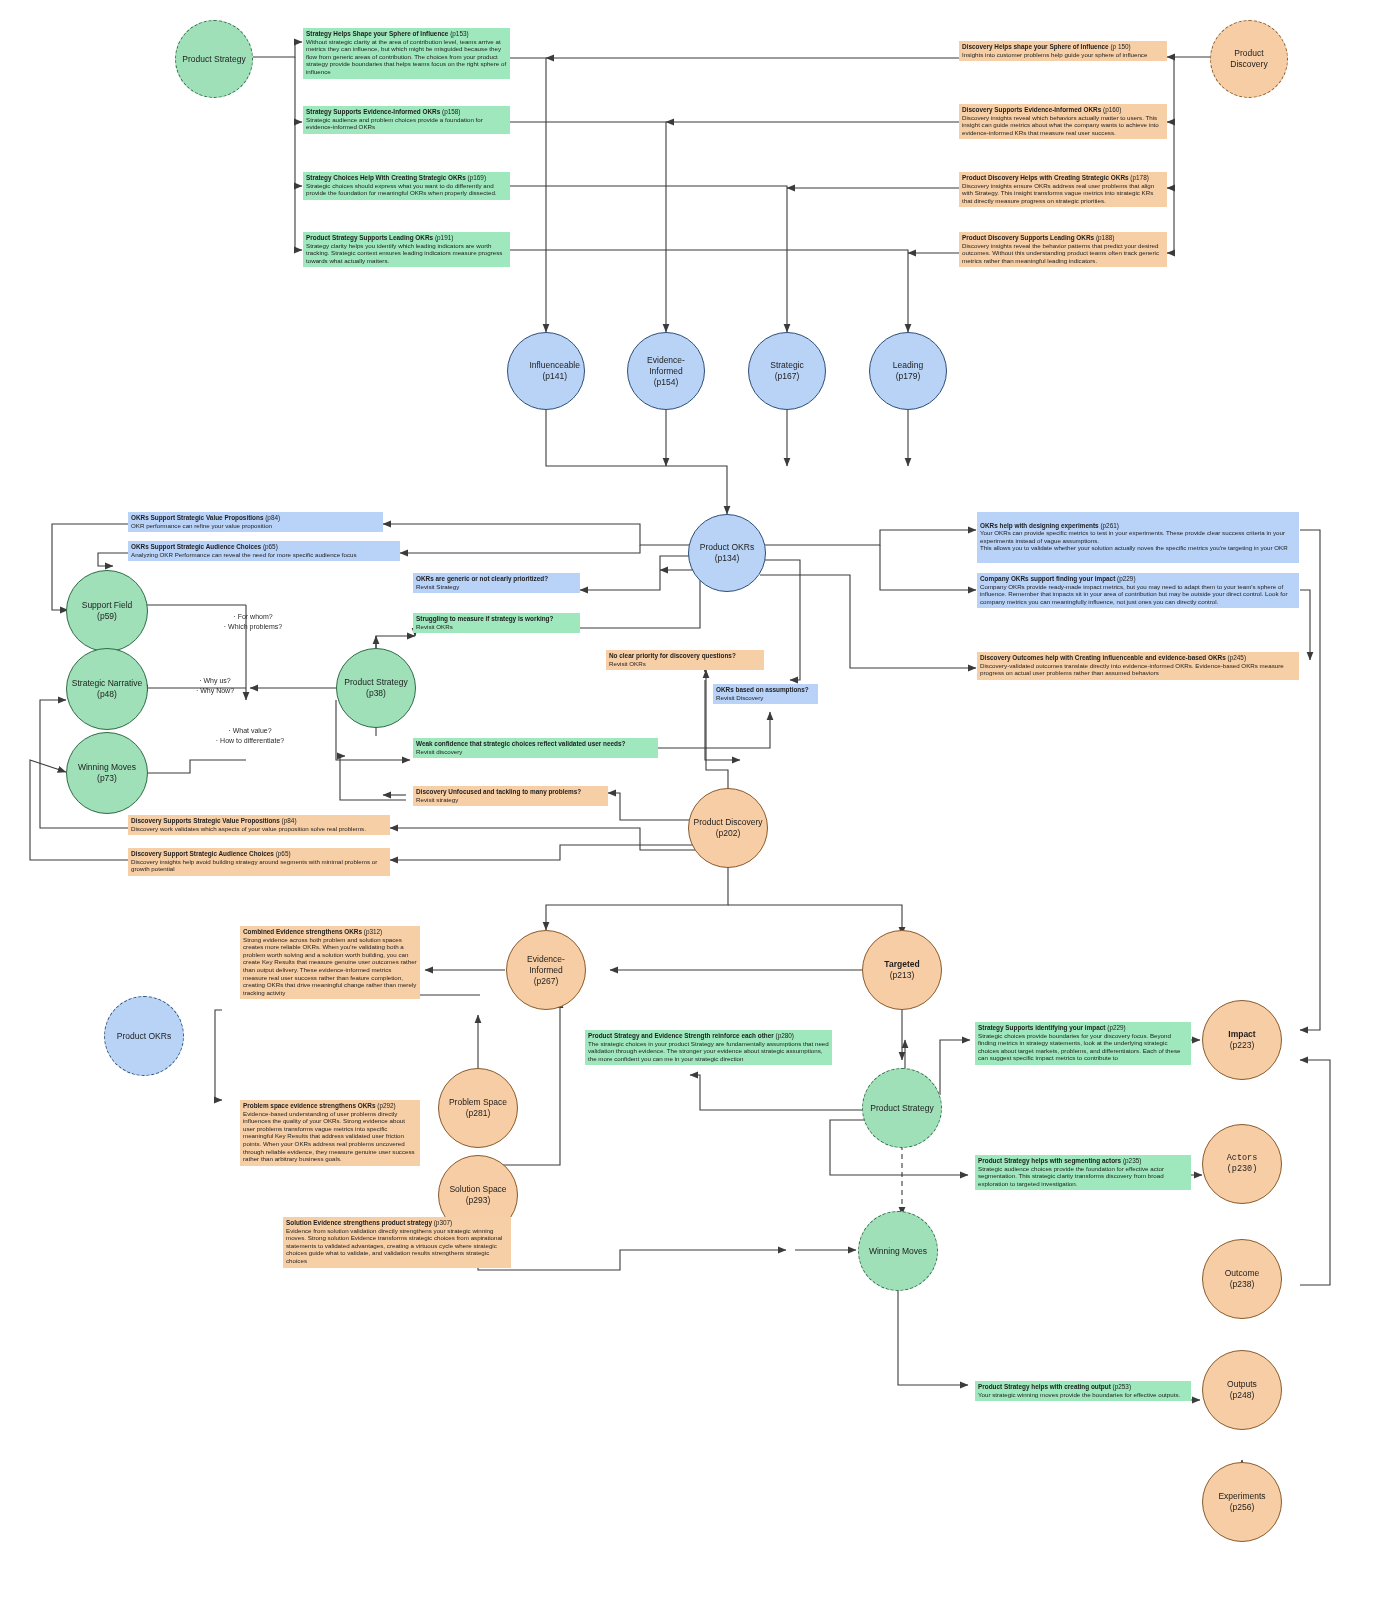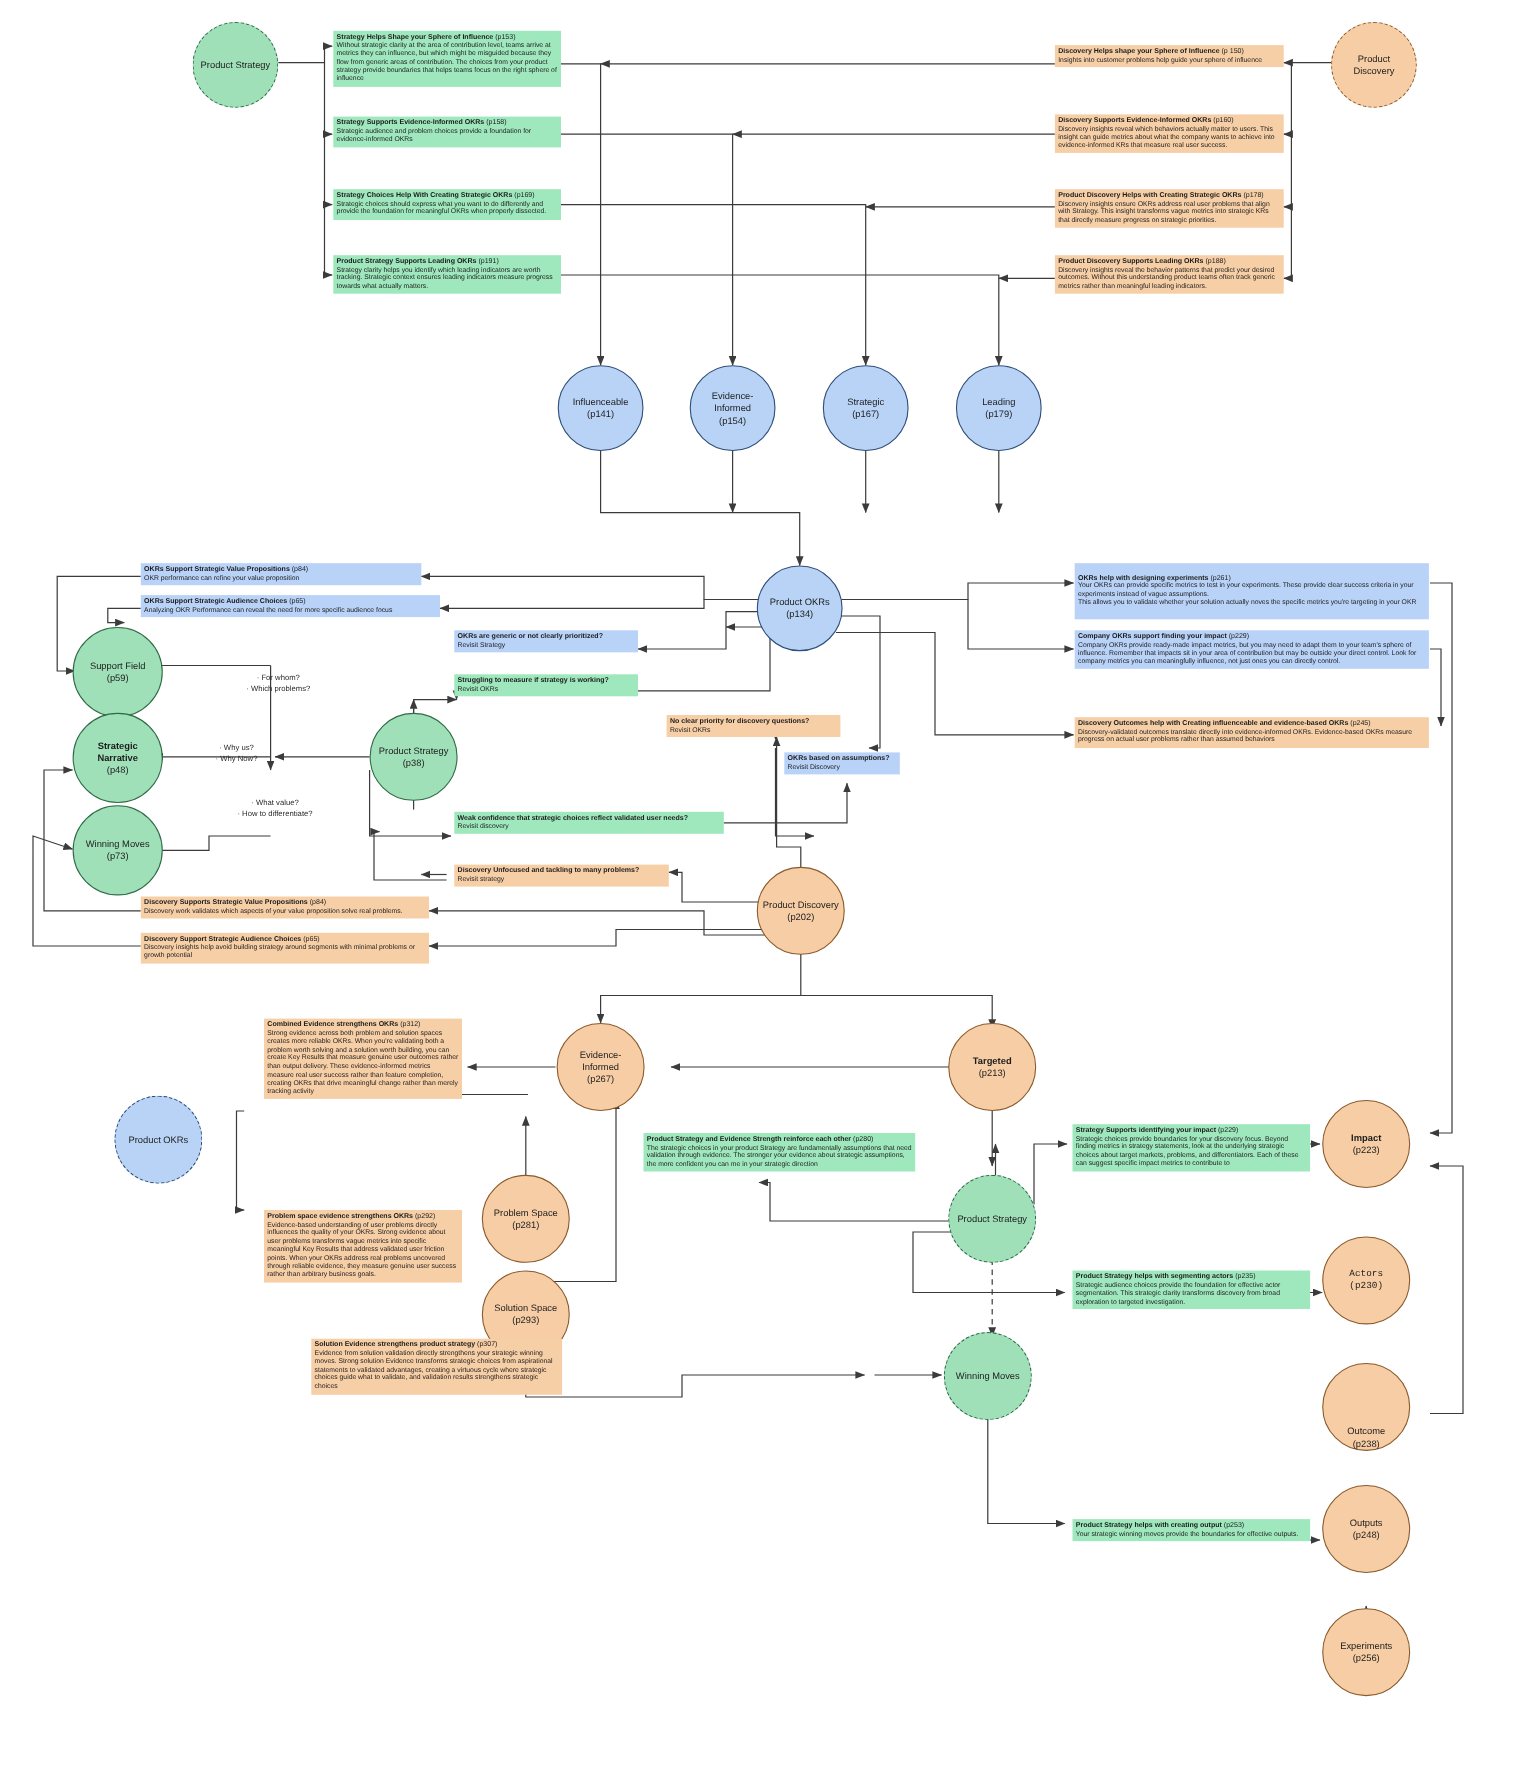--- a/index.html
+++ b/index.html
@@ -161,42 +161,42 @@
   </svg>
 
   <div class="node n-green-dash" style="left:175px;top:20px;width:78px;height:78px;">
     <span>Product Strategy</span>
   </div>
 
   <div class="node n-orange-dash" style="left:1210px;top:20px;width:78px;height:78px;">
     <span>Product Discovery</span>
   </div>
 
-  <div class="node n-blue" style="left:507px;top:332px;width:78px;height:78px;">
+  <div class="node n-blue" style="left:507px;top:332px;width:78px;height:78px;justify-content:flex-end;">
     <span><b style="font-weight:normal">Influenceable</b><br><span>(p141)</span></span>
   </div>
   <div class="node n-blue" style="left:627px;top:332px;width:78px;height:78px;">
     <span><b style="font-weight:normal">Evidence-Informed</b><br><span>(p154)</span></span>
   </div>
   <div class="node n-blue" style="left:748px;top:332px;width:78px;height:78px;">
     <span><b style="font-weight:normal">Strategic</b><br><span>(p167)</span></span>
   </div>
   <div class="node n-blue" style="left:869px;top:332px;width:78px;height:78px;">
     <span><b style="font-weight:normal">Leading</b><br><span>(p179)</span></span>
   </div>
 
   <div class="node n-blue" style="left:688px;top:514px;width:78px;height:78px;">
     <span><b style="font-weight:normal">Product OKRs</b><br><span>(p134)</span></span>
   </div>
 
   <div class="node n-green" style="left:66px;top:570px;width:82px;height:82px;">
     <span><b style="font-weight:normal">Support Field</b><br><span>(p59)</span></span>
   </div>
   <div class="node n-green" style="left:66px;top:648px;width:82px;height:82px;">
-    <span><b style="font-weight:bold">Strategic Narrative</b><br><span>(p48)</span></span>
+    <span><b style="font-weight:normal">Strategic Narrative</b><br><span>(p48)</span></span>
   </div>
   <div class="node n-green" style="left:66px;top:732px;width:82px;height:82px;">
     <span><b style="font-weight:normal">Winning Moves</b><br><span>(p73)</span></span>
   </div>
 
   <div class="node n-green" style="left:336px;top:648px;width:80px;height:80px;">
     <span><b style="font-weight:normal">Product Strategy</b><br><span>(p38)</span></span>
   </div>
 
   <div class="node n-orange" style="left:688px;top:788px;width:80px;height:80px;">
@@ -226,21 +226,21 @@
   <div class="node n-green-dash" style="left:858px;top:1211px;width:80px;height:80px;">
     <span>Winning Moves</span>
   </div>
 
   <div class="node n-orange" style="left:1202px;top:1000px;width:80px;height:80px;">
     <span><b style="font-weight:bold">Impact</b><br><span>(p223)</span></span>
   </div>
   <div class="node n-orange" style="left:1202px;top:1124px;width:80px;height:80px;font-family:Liberation Mono, monospace;">
     <span><b style="font-weight:normal">Actors</b><br><span>(p230)</span></span>
   </div>
-  <div class="node n-orange" style="left:1202px;top:1239px;width:80px;height:80px;align-items:flex-end;">
+  <div class="node n-orange" style="left:1202px;top:1239px;width:80px;height:80px;">
     <span><b style="font-weight:normal">Outcome</b><br><span>(p238)</span></span>
   </div>
   <div class="node n-orange" style="left:1202px;top:1350px;width:80px;height:80px;">
     <span><b style="font-weight:normal">Outputs</b><br><span>(p248)</span></span>
   </div>
   <div class="node n-orange" style="left:1202px;top:1462px;width:80px;height:80px;">
     <span><b style="font-weight:normal">Experiments</b><br><span>(p256)</span></span>
   </div>
 
   <div class="box b-green" style="left:303px;top:28px;width:207px;">

